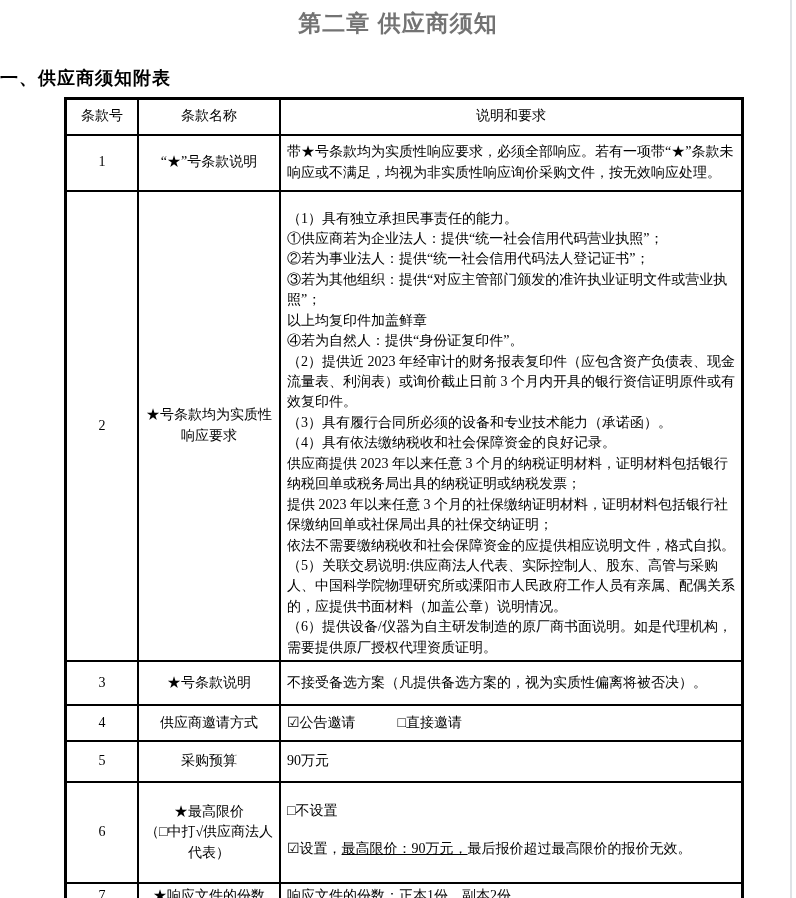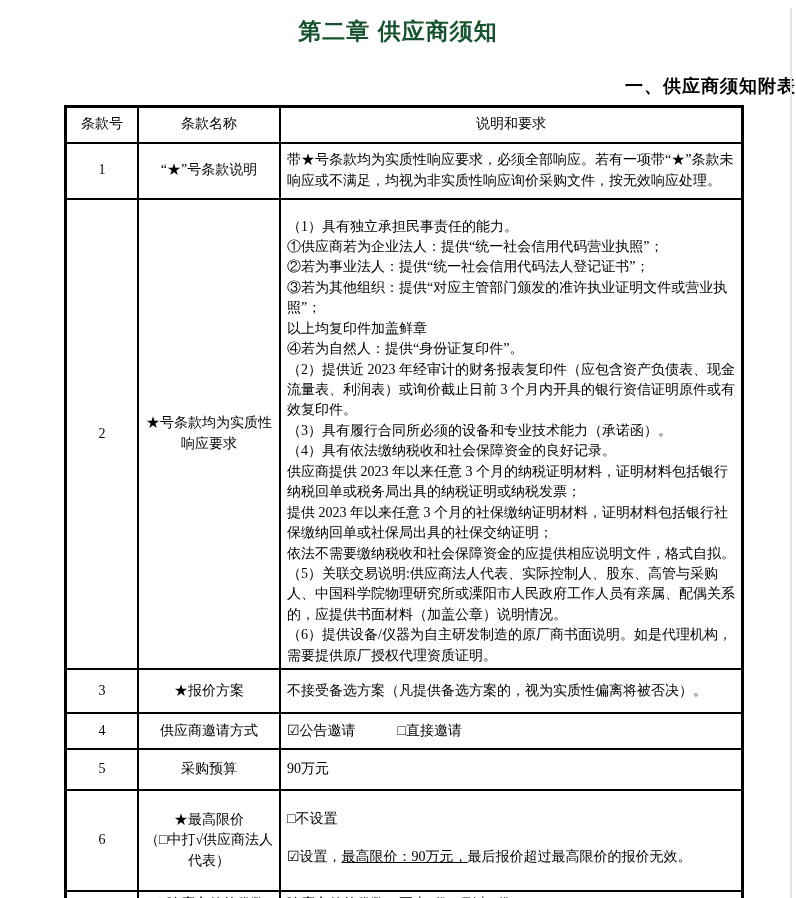--- a/index.html
+++ b/index.html
@@ -23,33 +23,33 @@
   }
   .page-edge-line {
     position: absolute;
     top: 0;
     right: 4px;
     width: 2px;
     height: 898px;
     background: #dfe3e6;
   }
   .page-title {
-    margin: 8px;
+    margin: 0;
     padding-top: 8px;
     text-align: center;
     font-family: "Liberation Sans", "DejaVu Sans", sans-serif;
     font-weight: bold;
     font-size: 23px;
     letter-spacing: 1px;
-    color: #14532d;
+    color: #737373;
   }
   .page-subtitle {
     margin: 0;
     margin-top: 27px;
-    text-align: right;
+    text-align: left;
     font-family: "Liberation Sans", "DejaVu Sans", sans-serif;
     font-weight: bold;
     font-size: 18px;
     letter-spacing: 1px;
     color: #000;
   }
   table.terms-table {
     border-collapse: collapse;
     table-layout: fixed;
     width: 664px;
@@ -142,21 +142,21 @@
 （3）具有履行合同所必须的设备和专业技术能力（承诺函）。
 （4）具有依法缴纳税收和社会保障资金的良好记录。
 供应商提供 2023 年以来任意 3 个月的纳税证明材料，证明材料包括银行纳税回单或税务局出具的纳税证明或纳税发票；
 提供 2023 年以来任意 3 个月的社保缴纳证明材料，证明材料包括银行社保缴纳回单或社保局出具的社保交纳证明；
 依法不需要缴纳税收和社会保障资金的应提供相应说明文件，格式自拟。
 （5）关联交易说明:供应商法人代表、实际控制人、股东、高管与采购人、中国科学院物理研究所或溧阳市人民政府工作人员有亲属、配偶关系的，应提供书面材料（加盖公章）说明情况。
 （6）提供设备/仪器为自主研发制造的原厂商书面说明。如是代理机构，需要提供原厂授权代理资质证明。</td>
       </tr>
       <tr class="r3">
         <td class="no">3</td>
-        <td class="name">★报价方案</td>
+        <td class="name">★号条款说明</td>
         <td class="desc">不接受备选方案（凡提供备选方案的，视为实质性偏离将被否决）。</td>
       </tr>
       <tr class="r4">
         <td class="no">4</td>
         <td class="name">供应商邀请方式</td>
         <td class="desc"><span>☑公告邀请</span><span class="opt-gap">□直接邀请</span></td>
       </tr>
       <tr class="r5">
         <td class="no">5</td>
         <td class="name">采购预算</td>

